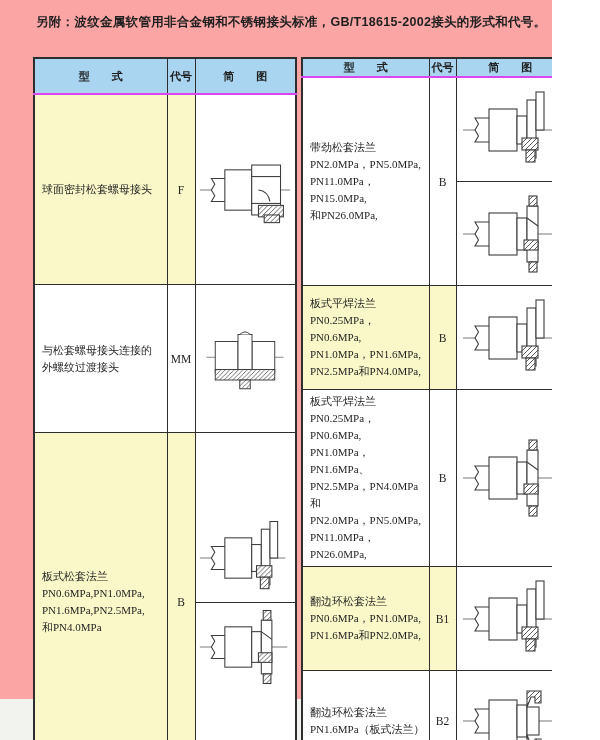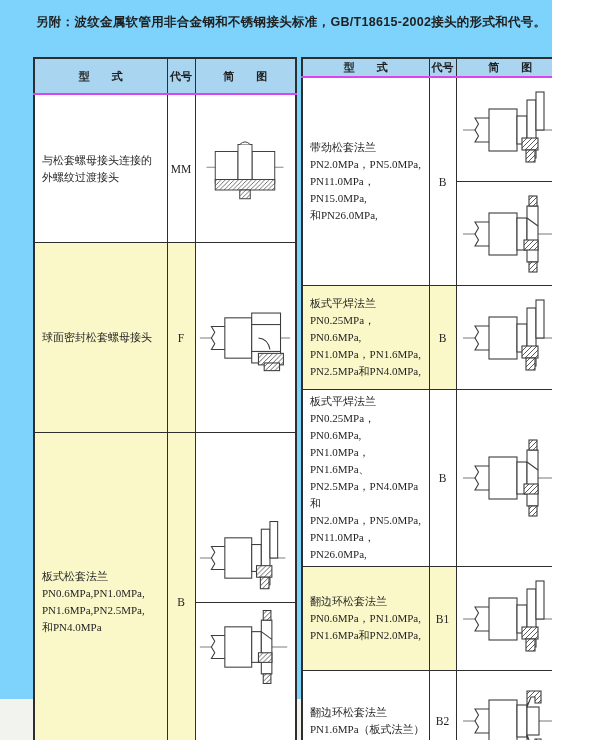--- a/index.html
+++ b/index.html
@@ -1,16 +1,16 @@
 <!DOCTYPE html>
 <html><head>
 <meta charset="utf-8">
 <style>
   html,body{margin:0;padding:0;}
-  .page{position:relative;width:552px;height:740px;background:#7dd3fc;overflow:hidden;
+  .page{position:relative;width:552px;height:740px;background:#fca5a5;overflow:hidden;
         font-family:"Liberation Serif",serif;color:#1f1f1f;}
   .bottom-band{position:absolute;left:0;right:0;top:699px;bottom:0;background:#f2f2ee;}
   .title{position:absolute;left:36px;top:14px;font-family:"Liberation Sans",sans-serif;
          font-size:12.5px;font-weight:bold;letter-spacing:.3px;white-space:nowrap;}
   .tables{position:absolute;left:33px;top:57px;display:flex;gap:4px;}
   table.ftable{border-collapse:collapse;table-layout:fixed;background:#fff;
                border:2px solid #2e2e2e;}
   table.ftable th, table.ftable td{border:1px solid #2e2e2e;}
   tr.hd th{background:#a9d5f0;height:14px;font-size:11px;font-weight:bold;
            padding:1px 0;text-align:center;border-bottom:2px solid #d946ef;}
@@ -132,39 +132,39 @@
           <col style="width:133px">
           <col style="width:28px">
           <col style="width:101px">
         </colgroup>
       <tbody>
           <tr class="hd">
         <th>型　　式</th>
         <th>代号</th>
         <th>简　　图</th>
       </tr>
+      <tr class="row hl" style="height:100px">
+        <td class="type">球面密封松套螺母接头</td>
+        <td class="code">F</td>
+        <td class="diag">
+          <div class="dfull">
+                <svg class="dg" viewBox="0 0 100 80" width="96" height="78">
+                  <use href="#d-nut"></use>
+                </svg>
+              </div>
+        </td>
+      </tr>
       <tr class="row" style="height:78px">
         <td class="type">与松套螺母接头连接的
 外螺纹过渡接头</td>
         <td class="code">MM</td>
         <td class="diag">
           <div class="dfull">
                 <svg class="dg" viewBox="0 0 100 80" width="96" height="70">
                   <use href="#d-nipple"></use>
-                </svg>
-              </div>
-        </td>
-      </tr>
-      <tr class="row hl" style="height:100px">
-        <td class="type">球面密封松套螺母接头</td>
-        <td class="code">F</td>
-        <td class="diag">
-          <div class="dfull">
-                <svg class="dg" viewBox="0 0 100 80" width="96" height="78">
-                  <use href="#d-nut"></use>
                 </svg>
               </div>
         </td>
       </tr>
       <tr class="row hl" style="height:177px">
         <td class="type">板式松套法兰
 PN0.6MPa,PN1.0MPa,
 PN1.6MPa,PN2.5MPa,
 和PN4.0MPa</td>
         <td class="code">B</td>

